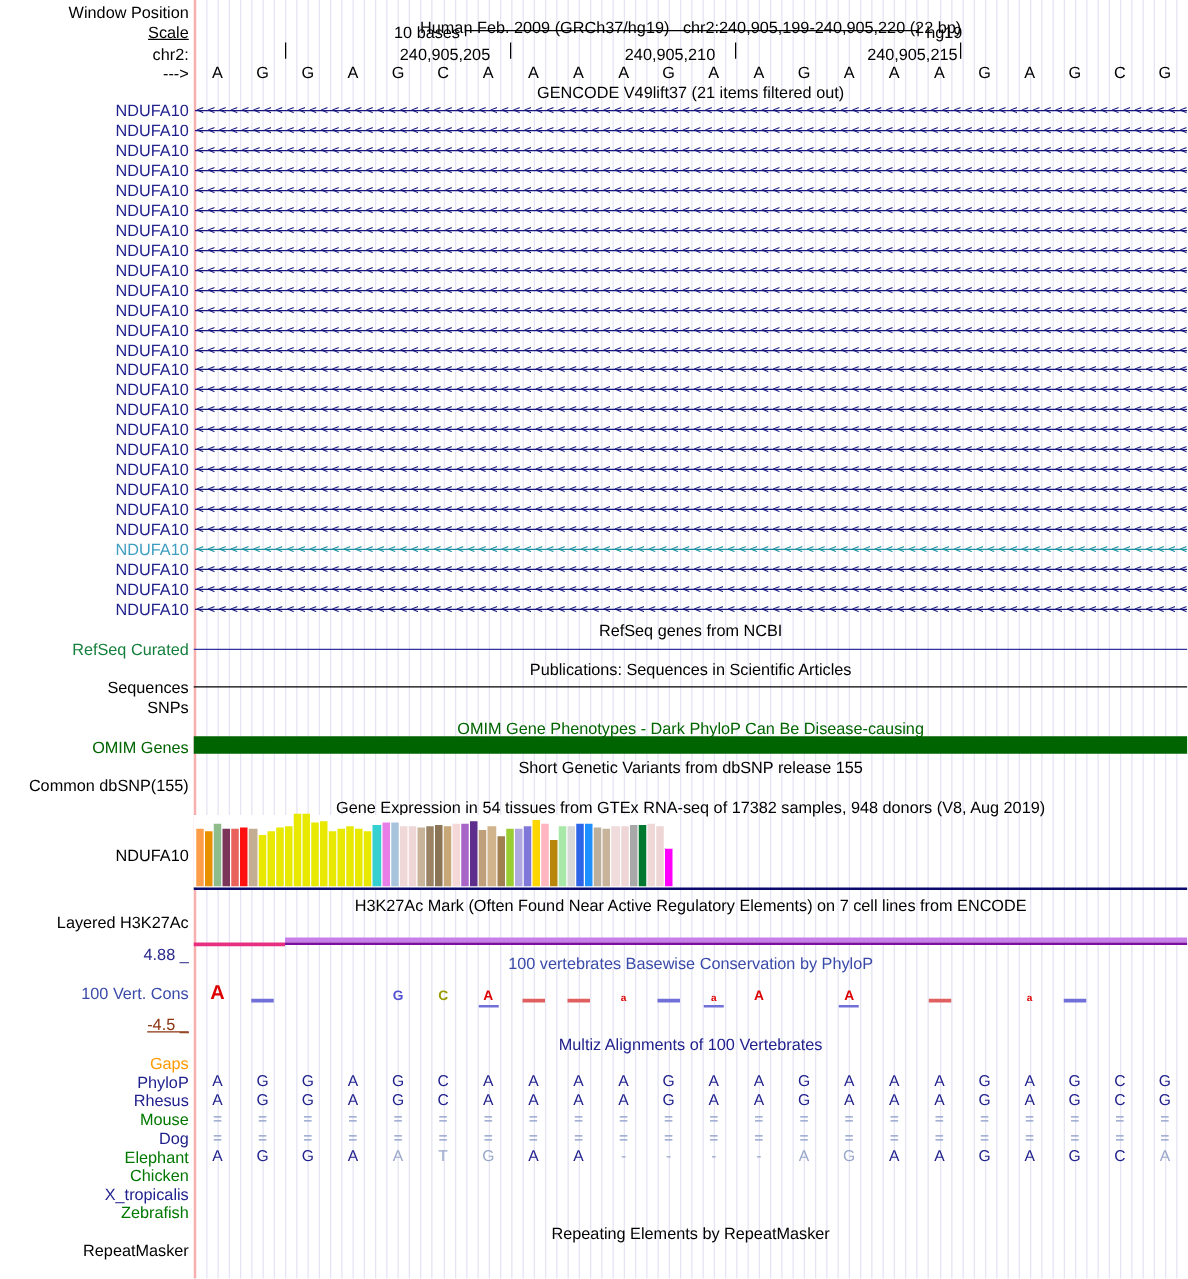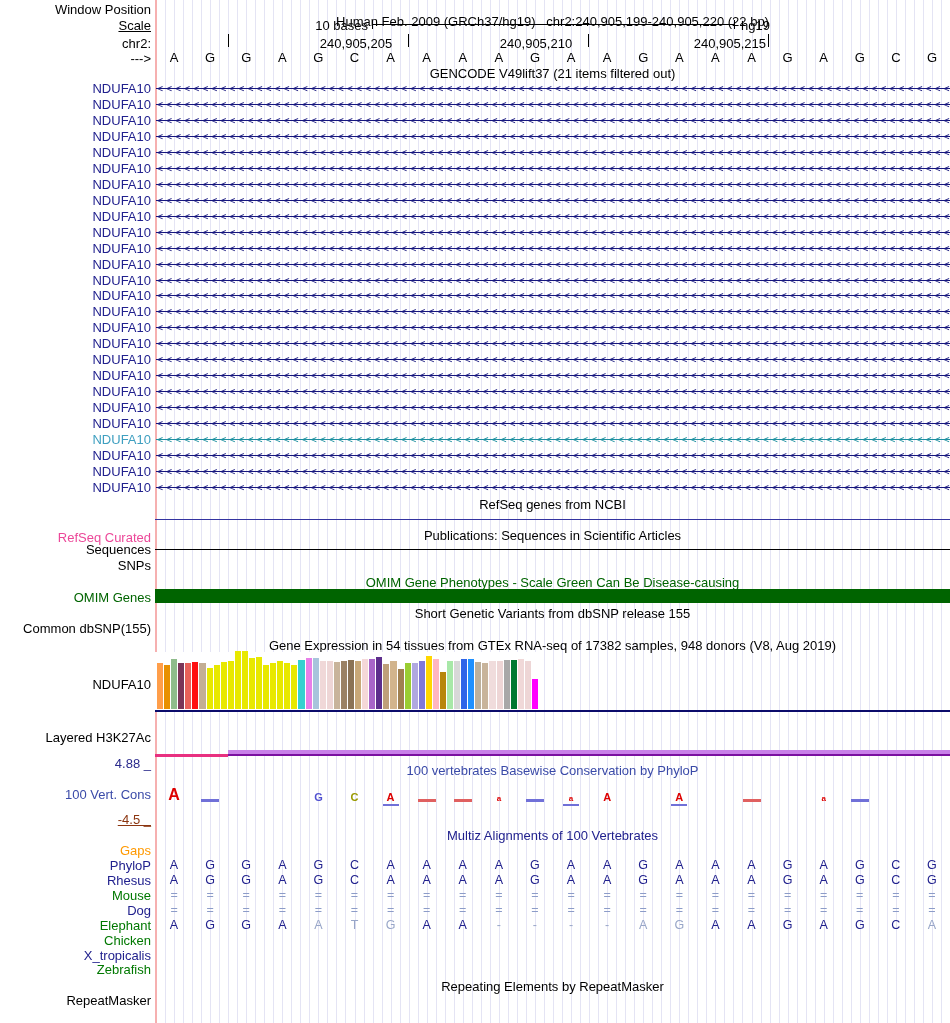--- a/index.html
+++ b/index.html
@@ -348,30 +348,30 @@
       <div class="gene-row" style="top: 480px;">
         <div class="gene-label">NDUFA10</div>
         <div class="arrow-line">
           <div class="arrow-rule"></div>
           <div class="arrow-text">&lt;&lt;&lt;&lt;&lt;&lt;&lt;&lt;&lt;&lt;&lt;&lt;&lt;&lt;&lt;&lt;&lt;&lt;&lt;&lt;&lt;&lt;&lt;&lt;&lt;&lt;&lt;&lt;&lt;&lt;&lt;&lt;&lt;&lt;&lt;&lt;&lt;&lt;&lt;&lt;&lt;&lt;&lt;&lt;&lt;&lt;&lt;&lt;&lt;&lt;&lt;&lt;&lt;&lt;&lt;&lt;&lt;&lt;&lt;&lt;&lt;&lt;&lt;&lt;&lt;&lt;&lt;&lt;&lt;&lt;&lt;&lt;&lt;&lt;&lt;&lt;&lt;&lt;&lt;&lt;&lt;&lt;&lt;&lt;&lt;&lt;&lt;&lt;</div>
         </div>
       </div>
     </div>
 
   <div class="title" style="top:497px;">RefSeq genes from NCBI</div>
-  <div class="lbl" style="top:530px; color:#ec4899;">RefSeq Curated</div>
+  <div class="lbl" style="top:512px; color:#15803d;">RefSeq Curated</div>
   <div class="hline" style="top:519px; height:1px; background:#3333a0;"></div>
 
   <div class="title" style="top:528px;">Publications: Sequences in Scientific Articles</div>
   <div class="lbl" style="top:542px;">Sequences</div>
   <div class="hline" style="top:549px; height:1px; background:#000;"></div>
 
   <div class="lbl" style="top:558px;">SNPs</div>
 
-  <div class="title" style="top:575px; color:#006400;">OMIM Gene Phenotypes - Scale Green Can Be Disease-causing</div>
+  <div class="title" style="top:575px; color:#006400;">OMIM Gene Phenotypes - Dark PhyloP Can Be Disease-causing</div>
   <div class="lbl" style="top:590px; color:#006400;">OMIM Genes</div>
   <div class="hline" style="top:589px; height:14px; background:#006400;"></div>
 
   <div class="title" style="top:606px;">Short Genetic Variants from dbSNP release 155</div>
   <div class="lbl" style="top:621px;">Common dbSNP(155)</div>
 
   <div class="title" style="top:638px;">Gene Expression in 54 tissues from GTEx RNA-seq of 17382 samples, 948 donors (V8, Aug 2019)</div>
   <div class="lbl" style="top:677px;">NDUFA10</div>
   <div class="abs" style="top:652px; left:155px; width:384px; height:58px; background:#fff;"></div>
   <div id="gtex-bars">
@@ -425,20 +425,21 @@
       <div class="gtex-bar" style="left: 489.481px; top: 661px; width: 6.07407px; height: 48px; background: rgb(240, 220, 220);"></div>
       <div class="gtex-bar" style="left: 496.556px; top: 661px; width: 6.07407px; height: 48px; background: rgb(238, 214, 214);"></div>
       <div class="gtex-bar" style="left: 503.63px; top: 660px; width: 6.07407px; height: 49px; background: rgb(168, 168, 168);"></div>
       <div class="gtex-bar" style="left: 510.704px; top: 660px; width: 6.07407px; height: 49px; background: rgb(0, 120, 48);"></div>
       <div class="gtex-bar" style="left: 517.778px; top: 659px; width: 6.07407px; height: 50px; background: rgb(240, 216, 216);"></div>
       <div class="gtex-bar" style="left: 524.852px; top: 661px; width: 6.07407px; height: 48px; background: rgb(238, 214, 214);"></div>
       <div class="gtex-bar" style="left: 531.926px; top: 679px; width: 6.07407px; height: 30px; background: rgb(255, 0, 255);"></div>
     </div>
   <div class="hline" style="top:710px; height:2px; background:#0b0b6b;"></div>
 
+  <div class="title" style="top:717px;">H3K27Ac Mark (Often Found Near Active Regulatory Elements) on 7 cell lines from ENCODE</div>
   <div class="lbl" style="top:730px;">Layered H3K27Ac</div>
   <div class="abs" style="top:750px; left:228px; width:722px; height:4px; background:#c880e8;"></div>
   <div class="abs" style="top:754px; left:228px; width:722px; height:2px; background:#7a10a0;"></div>
   <div class="abs" style="top:754px; left:155px; width:73px; height:2.5px; background:#e83080;"></div>
 
   <div class="lbl" style="top:756px; color:#2a2a8c;">4.88 _</div>
   <div class="title" style="top:763px; color:#3a4aa8;">100 vertebrates Basewise Conservation by PhyloP</div>
   <div class="lbl" style="top:787px; color:#3a4aa8;">100 Vert. Cons</div>
   <div id="cons-glyphs">
       <div class="cons-glyph" style="left: 163.045px; top: 787px; width: 22px; font-size: 16px; line-height: 16px; color: rgb(221, 0, 0);">A</div>

